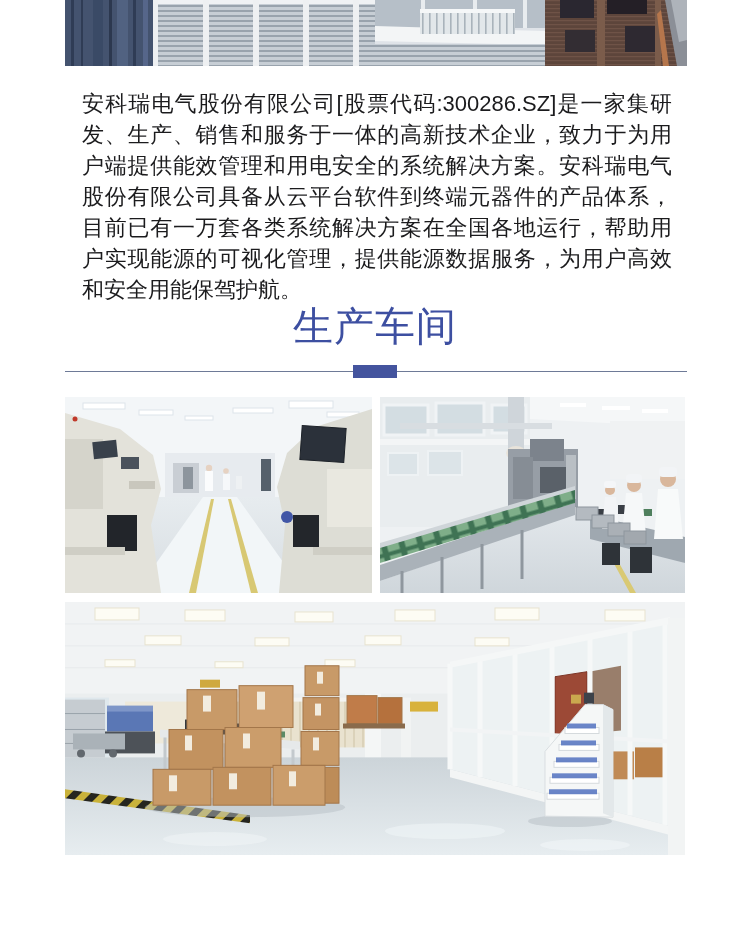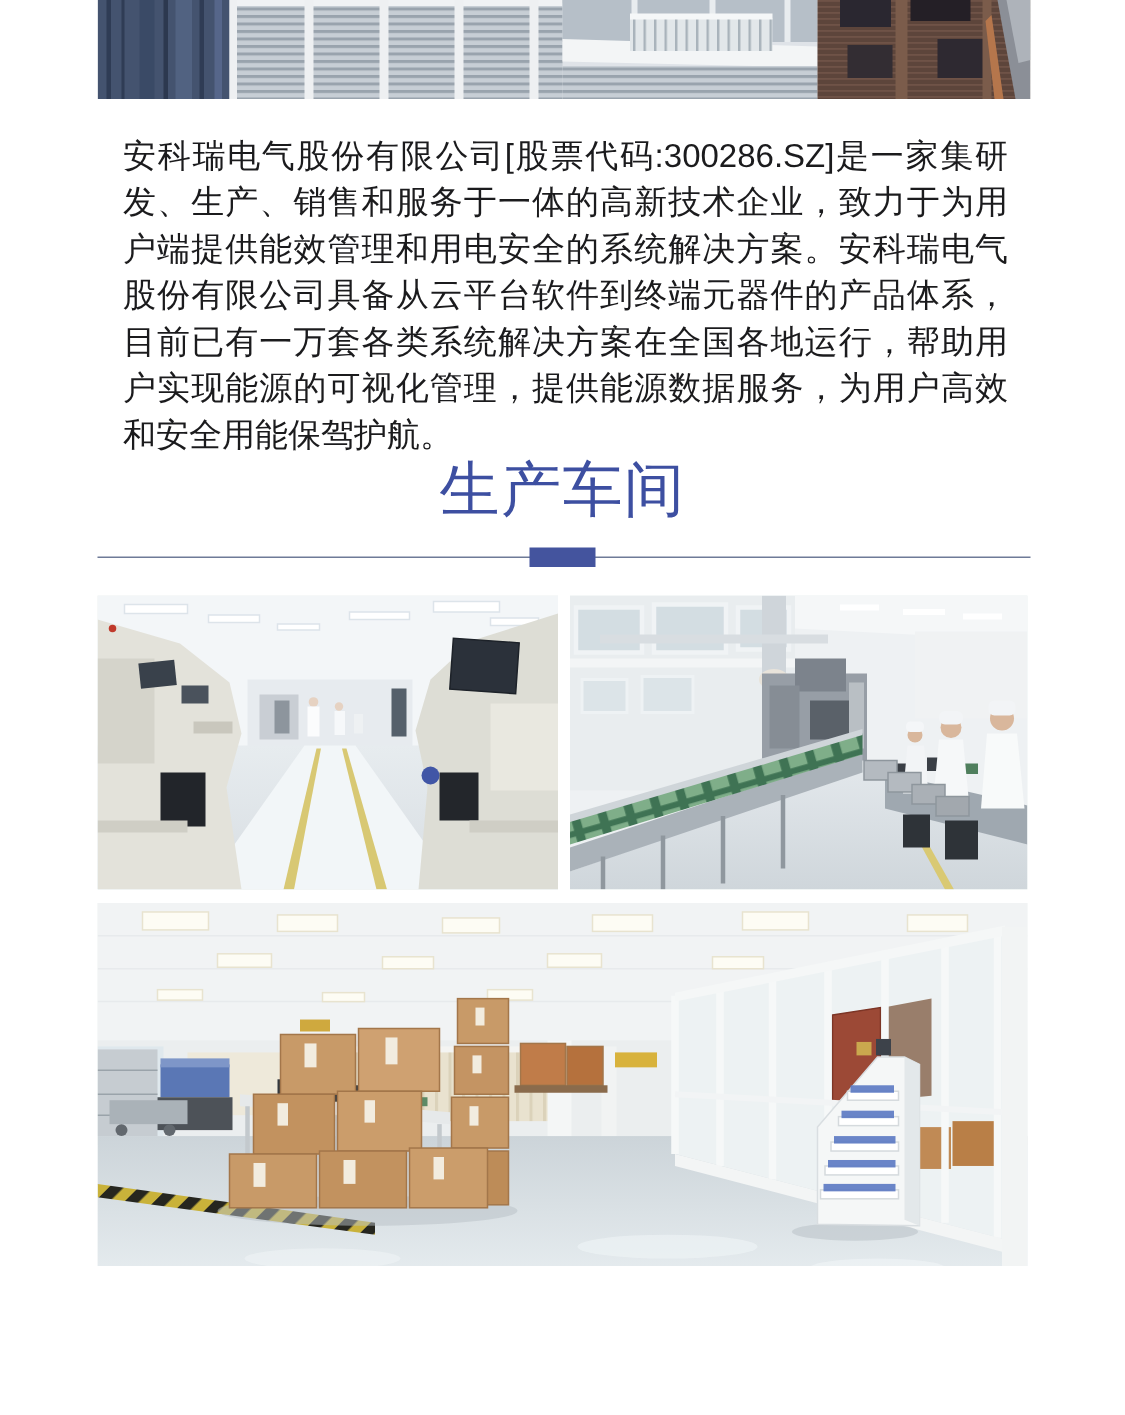--- a/index.html
+++ b/index.html
@@ -1,17 +1,17 @@
 <!DOCTYPE html>
 <html><head>
 <meta charset="utf-8">
 <style>
   html,body{margin:0;padding:0;background:#ffffff;}
   .page{
-    position:relative;width:750px;height:844px;background:#ffffff;
+    position:relative;width:750px;height:943px;background:#ffffff;
     font-family:"Liberation Sans","DejaVu Sans",sans-serif;overflow:hidden;
   }
   figure{margin:0;padding:0;}
   svg{display:block;width:100%;height:100%;}
   .banner{position:absolute;left:65px;top:0;width:622px;height:66px;overflow:hidden;}
   .intro{
     position:absolute;left:82px;top:88px;width:590px;margin:0;
     font-size:22px;line-height:31px;color:#1b1b1d;text-align:justify;
   }
   .section-title{

